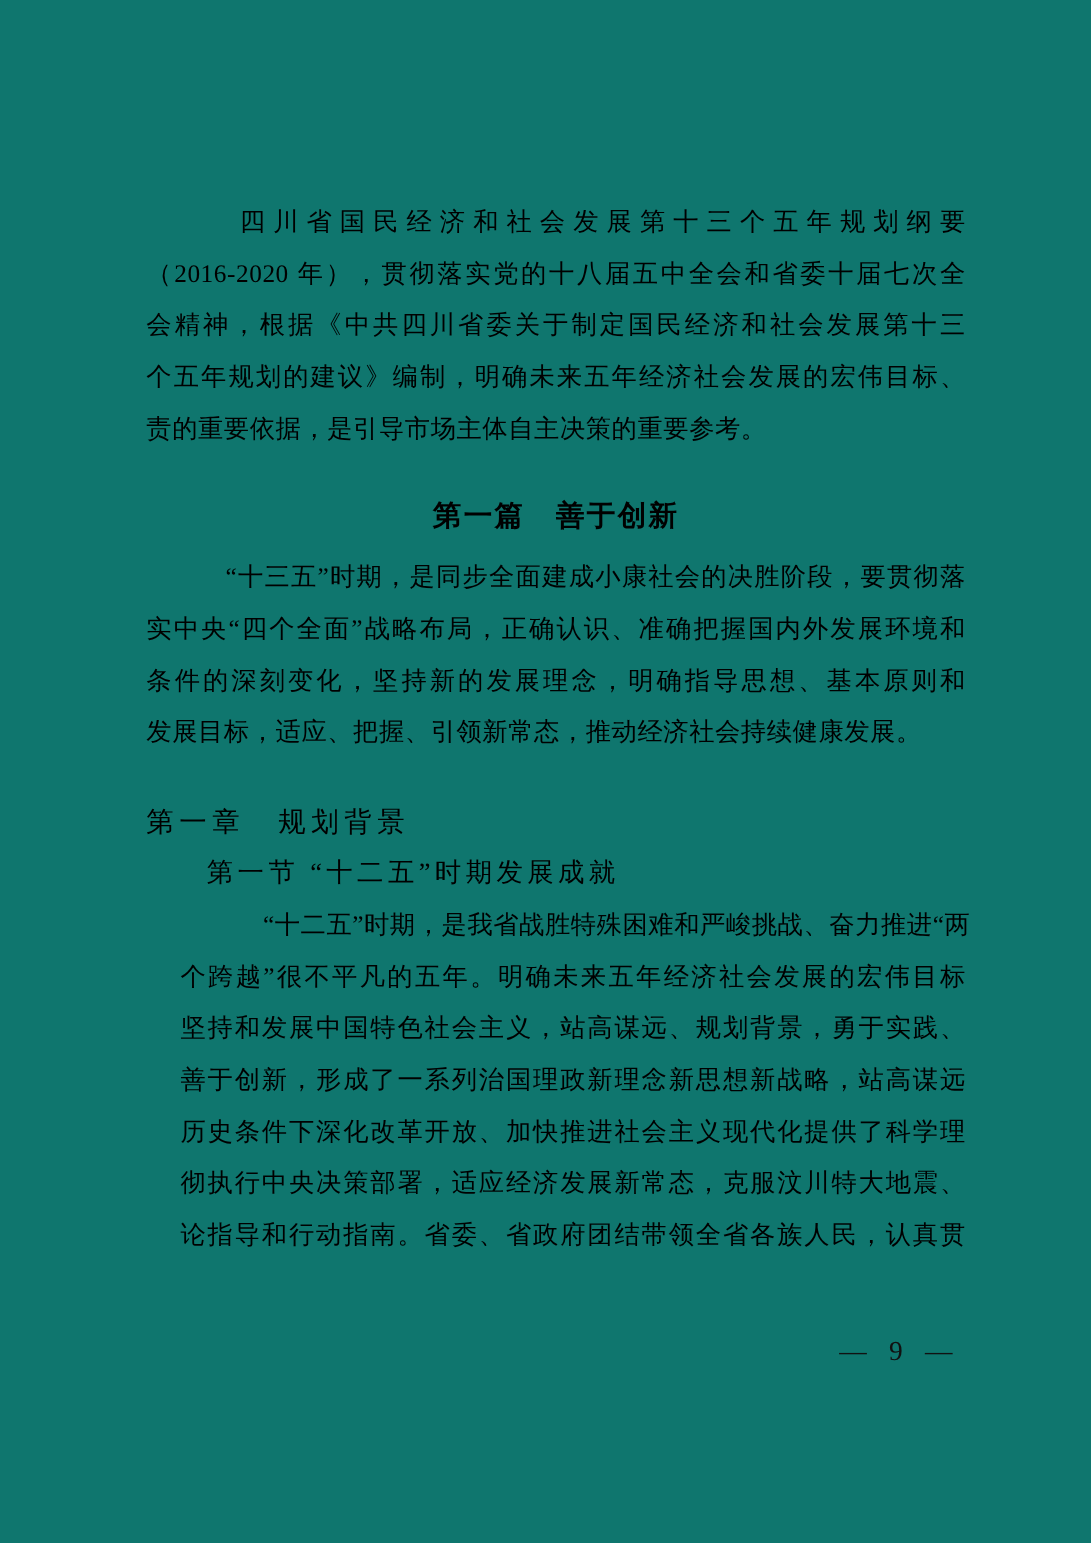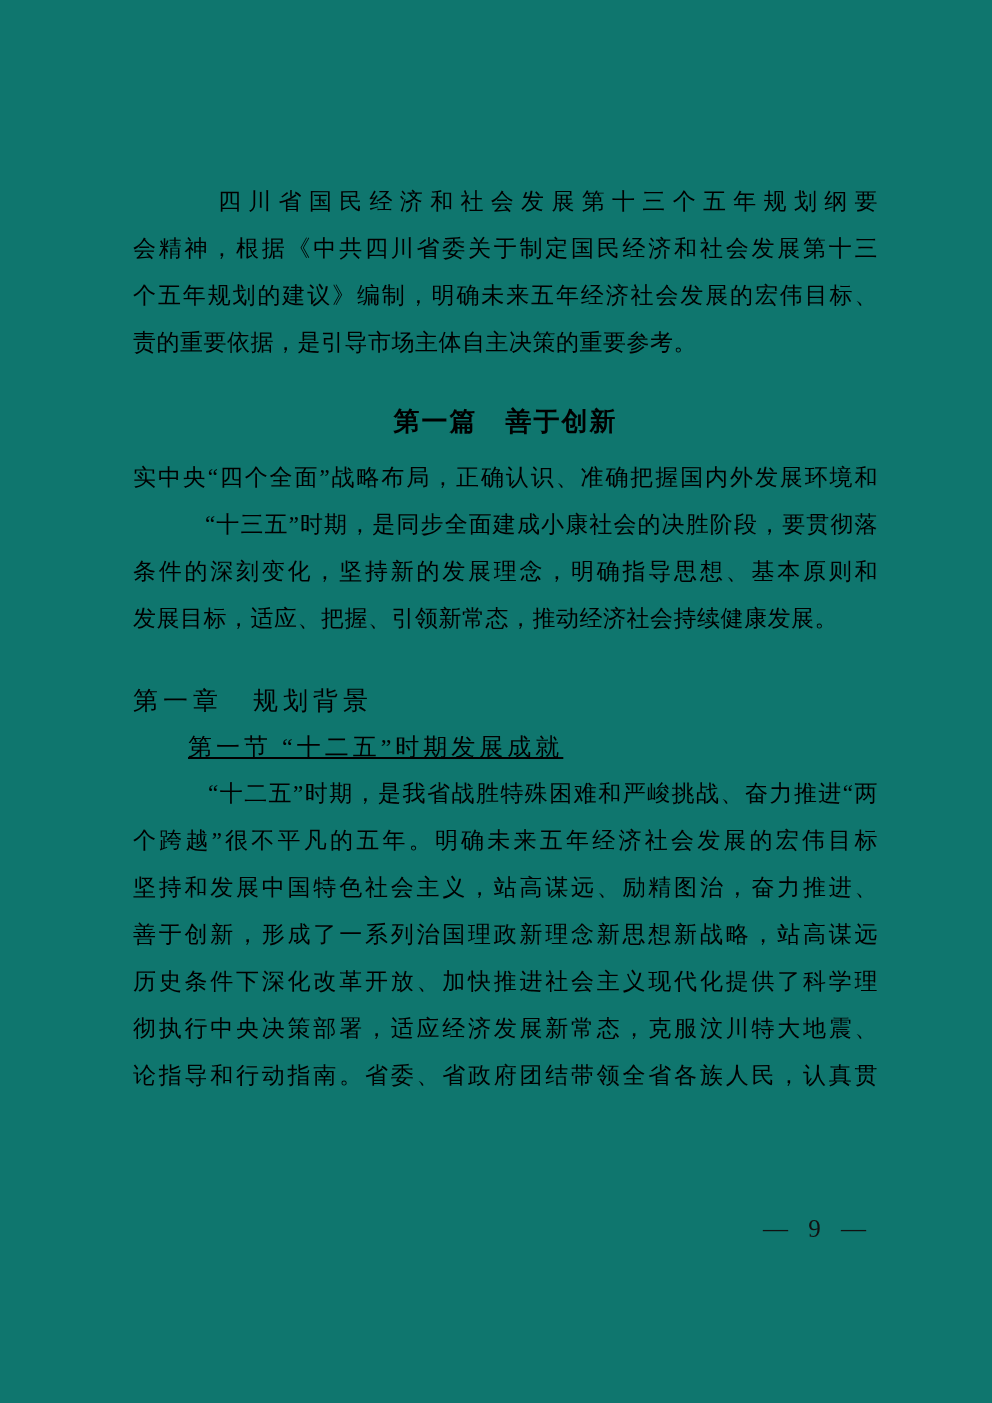--- a/index.html
+++ b/index.html
@@ -60,23 +60,22 @@
   }
   .section-heading {
     margin: 6px 0 0 0;
     font-family: "Liberation Serif", "DejaVu Serif", serif;
     font-weight: normal;
     font-size: 24px;
     line-height: 40px;
     text-align: left;
     text-indent: 55px;
     letter-spacing: 4px;
-    text-decoration: underline;
   }
-  .para3-wrap { margin-top: 3px; }
+  .para3-wrap { margin-top: 3px; margin-left: 31px; }
 
   .page-number {
     position: absolute;
     top: 1212px;
     right: 124px;
     font-size: 25px;
     line-height: 34px;
     letter-spacing: 2px;
     word-spacing: 10px;
     font-family: "Liberation Serif", "DejaVu Serif", serif;
@@ -84,42 +83,43 @@
   }
 </style>
 </head>
 <body>
 
 <div class="page">
   <div class="content">
 
     <div>
       <div class="line indent-p1">四川省国民经济和社会发展第十三个五年规划纲要</div>
+      <div class="line">（2016-2020 年），贯彻落实党的十八届五中全会和省委十届七次全</div>
       <div class="line">会精神，根据《中共四川省委关于制定国民经济和社会发展第十三</div>
       <div class="line">个五年规划的建议》编制，明确未来五年经济社会发展的宏伟目标、</div>
       <div class="line last">责的重要依据，是引导市场主体自主决策的重要参考。</div>
     </div>
 
     <h2 class="part-heading">第一篇　善于创新</h2>
 
     <div>
+      <div class="line indent-p2">“十三五”时期，是同步全面建成小康社会的决胜阶段，要贯彻落</div>
       <div class="line">实中央“四个全面”战略布局，正确认识、准确把握国内外发展环境和</div>
-      <div class="line indent-p2">“十三五”时期，是同步全面建成小康社会的决胜阶段，要贯彻落</div>
       <div class="line">条件的深刻变化，坚持新的发展理念，明确指导思想、基本原则和</div>
       <div class="line last">发展目标，适应、把握、引领新常态，推动经济社会持续健康发展。</div>
     </div>
 
     <h3 class="chapter-heading">第一章　规划背景</h3>
 
     <h4 class="section-heading">第一节 “十二五”时期发展成就</h4>
 
     <div class="para3-wrap">
       <div class="line indent-p3">“十二五”时期，是我省战胜特殊困难和严峻挑战、奋力推进“两</div>
       <div class="line">个跨越”很不平凡的五年。明确未来五年经济社会发展的宏伟目标</div>
-      <div class="line">坚持和发展中国特色社会主义，站高谋远、励精图治，奋力推进、</div>
+      <div class="line">坚持和发展中国特色社会主义，站高谋远、规划背景，勇于实践、</div>
       <div class="line">善于创新，形成了一系列治国理政新理念新思想新战略，站高谋远</div>
       <div class="line">历史条件下深化改革开放、加快推进社会主义现代化提供了科学理</div>
       <div class="line">彻执行中央决策部署，适应经济发展新常态，克服汶川特大地震、</div>
       <div class="line">论指导和行动指南。省委、省政府团结带领全省各族人民，认真贯</div>
     </div>
 
   </div>
 
   <div class="page-number">— 9 —</div>
 </div>

